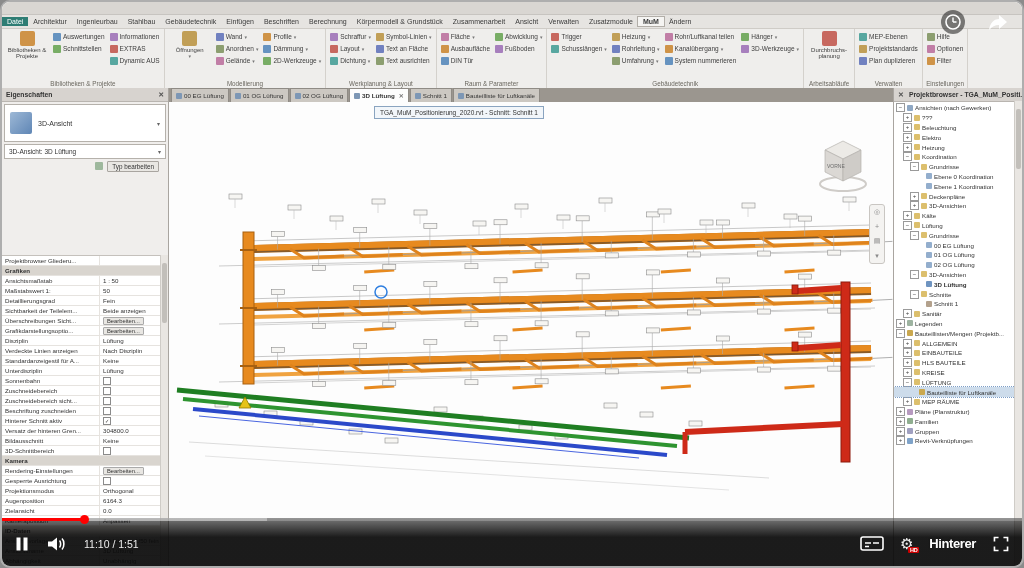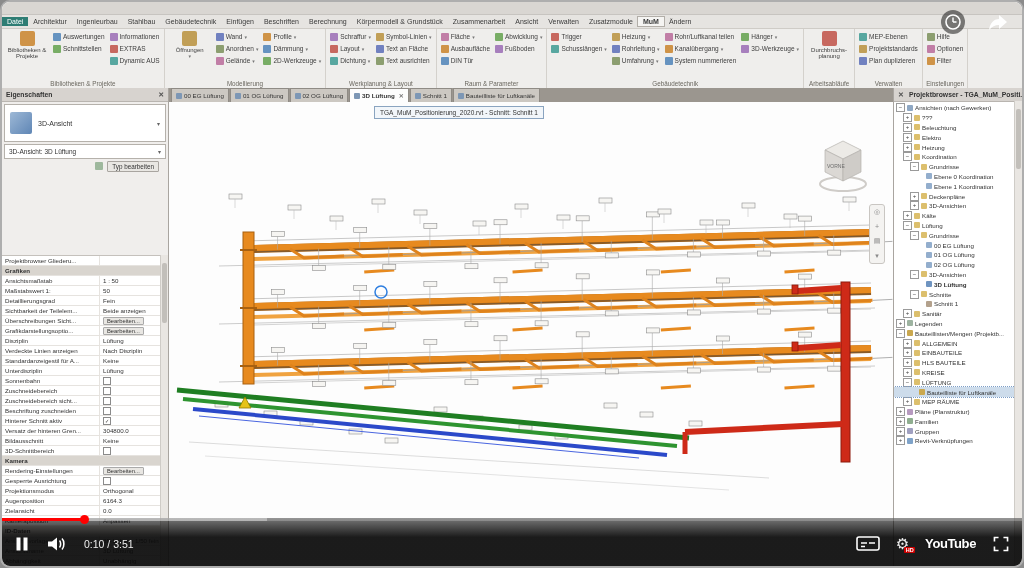--- a/index.html
+++ b/index.html
@@ -1014,35 +1014,35 @@
             <rect x="9.5" y="1.5" width="4" height="13" fill="#fff"></rect>
         </svg>
       </div>
       <div class="pbtn">
         <svg width="22" height="18" viewBox="0 0 22 18">
           <polygon points="2,6.5 6,6.5 11,2.5 11,15.5 6,11.5 2,11.5" fill="#fff"></polygon>
           <path d="M13.5,5.5 C15,7 15,11 13.5,12.5" stroke="#fff" stroke-width="1.6" fill="none"></path>
           <path d="M16,3.5 C18.5,6 18.5,12 16,14.5" stroke="#fff" stroke-width="1.6" fill="none"></path>
         </svg>
       </div>
-      <span class="time">0:10 / 3:51</span>
+      <span class="time">11:10 / 1:51</span>
       <div class="pspacer"></div>
       <div class="pbtn">
         <svg width="24" height="17" viewBox="0 0 24 17">
           <rect x="1" y="2" width="22" height="13" rx="2" fill="none" stroke="#fff" stroke-width="1.6"></rect>
           <line x1="5" y1="8" x2="11" y2="8" stroke="#fff" stroke-width="1.6"></line>
           <line x1="13" y1="8" x2="19" y2="8" stroke="#fff" stroke-width="1.6"></line>
           <line x1="5" y1="11.5" x2="9" y2="11.5" stroke="#fff" stroke-width="1.6"></line>
         </svg>
       </div>
       <div class="pbtn">
         <span class="gearglyph">⚙</span>
         <span class="hd">HD</span>
       </div>
-      <div class="ytlogo">YouTube</div>
+      <div class="ytlogo">Hinterer</div>
       <div class="pbtn">
         <svg width="18" height="18" viewBox="0 0 22 22">
           <path d="M3,8 V3 H8 M14,3 H19 V8 M19,14 V19 H14 M8,19 H3 V14" fill="none" stroke="#fff" stroke-width="2"></path>
         </svg>
       </div>
     </div>
   </div>
 
   <div class="yt-top">
     <svg width="26" height="26" viewBox="0 0 26 26">

